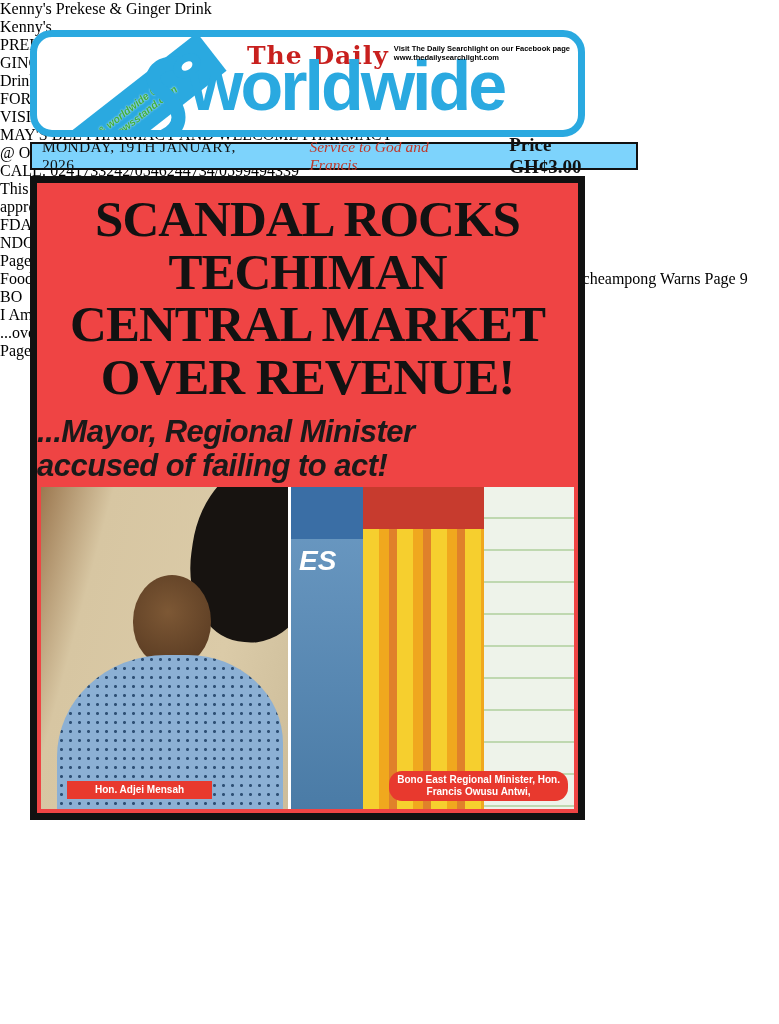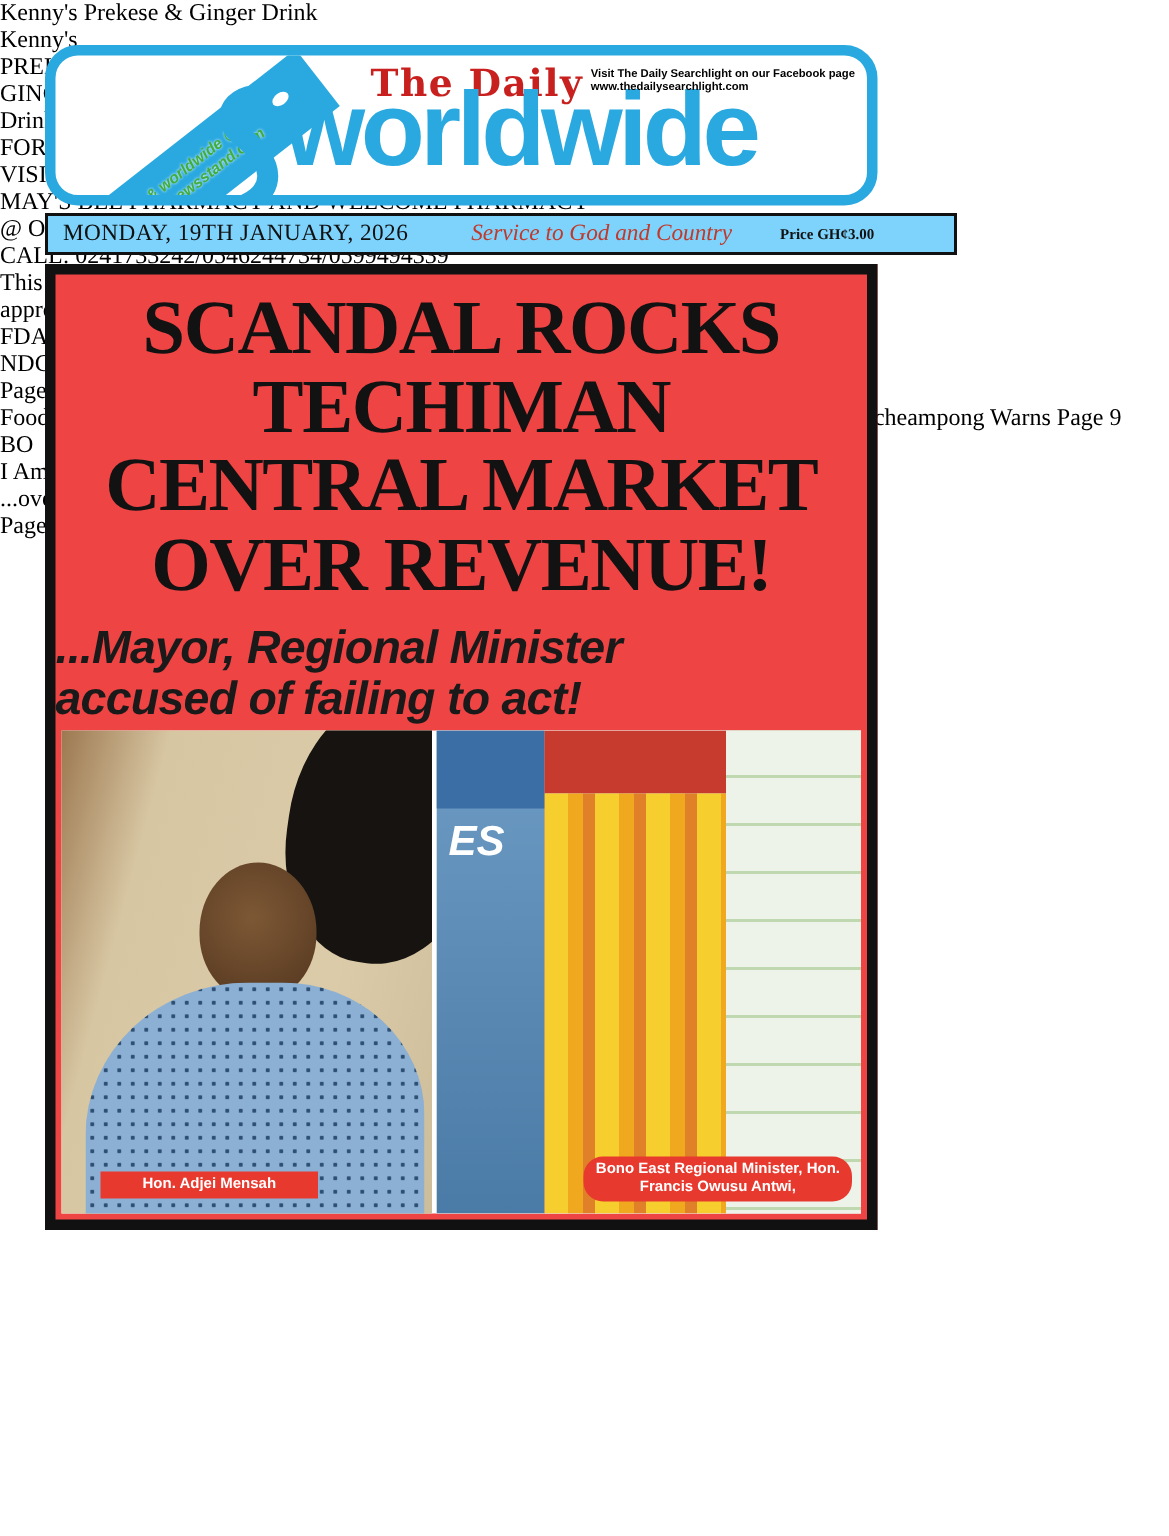--- a/index.html
+++ b/index.html
@@ -20,21 +20,21 @@
   .title-main { position:absolute; left:152px; top:14px; font-family:"Liberation Sans",sans-serif;
     font-weight:bold; font-size:70px; color:#2aa9e0; letter-spacing:-3px; line-height:1; }
   .fb-note { position:absolute; right:8px; top:7px; font-family:"Liberation Sans",sans-serif;
     font-weight:bold; font-size:7.5px; color:#000; line-height:1.25; text-align:left; }
 
   
   .dateline { position:absolute; left:30px; top:142px; width:608px; height:28px;
     border:2px solid #111; background:#7dd3fc; display:flex; align-items:center; padding:0 10px; }
   .dl-date { font-size:15.5px; color:#111; letter-spacing:0.3px; }
   .dl-motto { font-size:15.5px; color:#c0392b; font-style:italic; margin-left:42px; }
-  .dl-price { font-size:10px; color:#111; font-weight:bold; margin-left:32px; }
+  .dl-price { font-size:19px; color:#111; font-weight:bold; margin-left:32px; }
 
   
   .lead-box { position:absolute; left:30px; top:176px; width:555px; height:644px;
     border:7px solid #111; background:#ef4444; }
   .headline { margin-top:10px; text-align:center; font-weight:bold; font-size:51px;
     line-height:1.03; letter-spacing:-1px; color:#121212; }
   .subhead { margin-top:12px; text-align:left; font-family:"Liberation Sans",sans-serif;
     font-style:italic; font-weight:bold; font-size:31px; line-height:1.08; color:#1a1a1a; letter-spacing:-0.5px; }
   .photos { position:absolute; left:4px; right:4px; bottom:4px; height:322px; display:flex; gap:3px; background:#fff; }
   .photo { position:relative; overflow:hidden; }
@@ -218,21 +218,21 @@
     <div class="title-prefix">The Daily</div>
     <div class="title-main">worldwide</div>
     <div class="fb-note">
       <div>Visit The Daily Searchlight on our Facebook page</div>
       <div>www.thedailysearchlight.com</div>
     </div>
   </div>
 
   <div class="dateline">
     <span class="dl-date">MONDAY, 19TH JANUARY, 2026</span>
-    <span class="dl-motto">Service to God and Country</span>
+    <span class="dl-motto">Service to God and Francis</span>
     <span class="dl-price">Price GH¢3.00</span>
   </div>
 
   <div class="lead-box">
     <div class="headline">
       <div>SCANDAL ROCKS</div>
       <div>TECHIMAN</div>
       <div>CENTRAL MARKET</div>
       <div>OVER REVENUE!</div>
     </div>

